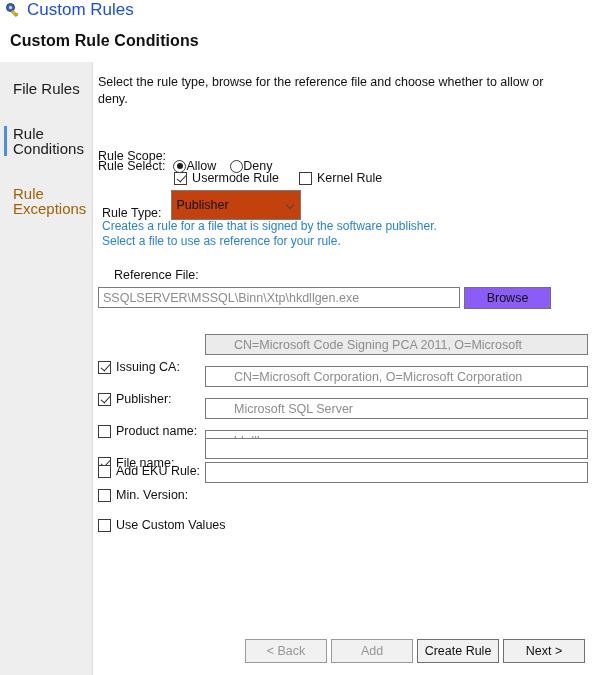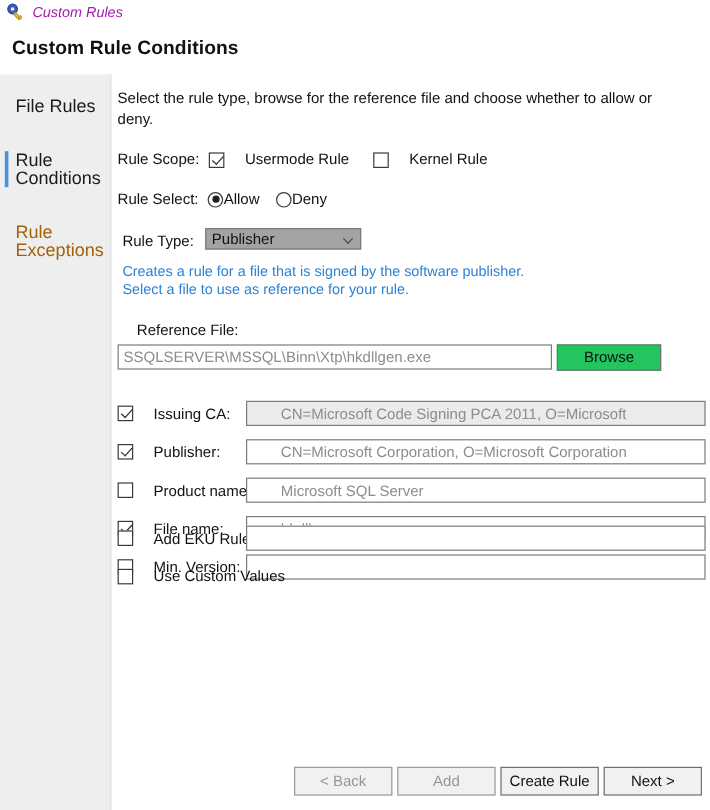--- a/index.html
+++ b/index.html
@@ -62,24 +62,23 @@
   }
   #app-icon .keytooth {
     position: absolute;
     left: 10px; top: 11px;
     width: 3px; height: 3px;
     background: #f3c13a;
     border: 1px solid #c49b22;
     box-sizing: border-box;
   }
   #titlebar-text {
-    font-size: 12px;
-    color: #a21caf;
+    font-size: 17px;
+    color: #1d4ed8;
     white-space: nowrap;
-    font-style: italic;
   }
 
   
   #page-title {
     font-size: 16px;
     font-weight: bold;
     color: #111111;
     padding: 12px 0 0 10px;
     letter-spacing: 0.1px;
   }
@@ -190,21 +189,22 @@
     top: 0px;
     width: 4px;
     height: 8px;
     border: solid #2b2b2b;
     border-width: 0 1.6px 1.6px 0;
     transform: rotate(42deg);
   }
   .cb-wrap {
     display: flex;
     align-items: center;
-    gap: 17px;
+    gap: 5px;
+    margin-top: 45px;
   }
   .cb-wrap .cb-label {
     font-size: 12.5px;
     color: #111111;
     white-space: nowrap;
   }
 
   
   .rb {
     width: 13px;
@@ -234,23 +234,23 @@
   }
   .rb-wrap .rb-label {
     font-size: 12.5px;
     color: #111111;
     white-space: nowrap;
   }
 
   
   .select-box {
     width: 130px;
-    height: 18px;
+    height: 30px;
     border: 1px solid #7b7b7b;
-    background: #a3a3a3;
+    background: #c2410c;
     box-sizing: border-box;
     display: flex;
     align-items: center;
     padding: 0 4px 0 5px;
     font-size: 12.5px;
     color: #111111;
     position: relative;
   }
   .select-box .sel-value { flex: 1 1 auto; }
   .chev {
@@ -315,21 +315,21 @@
     top: 225px;
     width: 362px;
   }
   #browse-button {
     position: absolute;
     left: 371px;
     top: 225px;
     width: 87px;
     height: 22px;
     border: 1px solid #707070;
-    background: #22c55e;
+    background: #8b5cf6;
     box-sizing: border-box;
     display: flex;
     align-items: center;
     justify-content: center;
     font-size: 12.5px;
     color: #111111;
   }
 
   
   #conditions {

